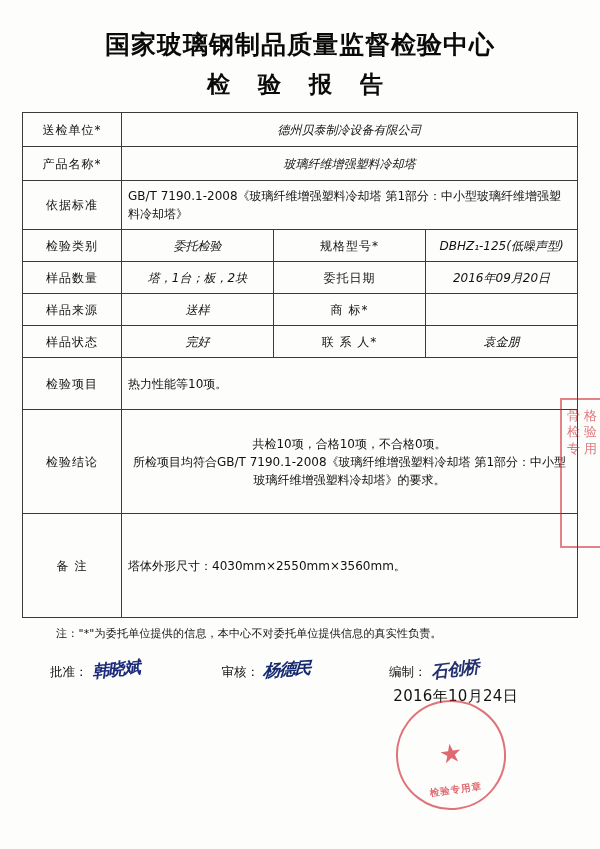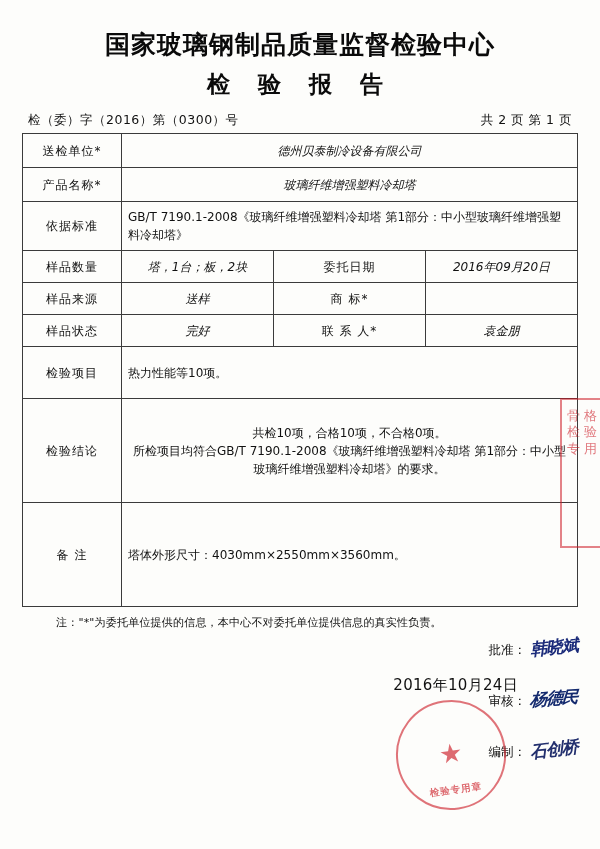--- a/index.html
+++ b/index.html
@@ -173,58 +173,59 @@
     letter-spacing:0.2px;
   }
   .signrow{
     display:flex;
     align-items:flex-end;
     margin:6px 0 0 28px;
     font-size:12.5px;
     gap:14px;
     position:relative;
     height:34px;
-    flex-direction:column;
   }
   .signrow .cell{display:flex;align-items:flex-end;gap:4px;}
   .signrow .gap1{width:54px;}
   .signrow .gap2{width:50px;}
   .datewrap{
     text-align:right;
     font-size:15px;
     margin:6px 60px 0 0;
     letter-spacing:0.3px;
   }
 </style>
 </head>
 <body>
 
 <div class="page">
 
   <div class="title1">国家玻璃钢制品质量监督检验中心</div>
   <div class="title2">检 验 报 告</div>
 
-  <div class="refrow">
-    <div class="refno">检（委）字（2016）第（0300）号</div>
-    <div class="pageno">共 2 页 第 1 页</div>
-  </div>
 
   <table class="main">
     <tbody>
         <tr class="h-unit">
       <td class="lbl">送检单位*</td>
       <td class="ctr" colspan="3">德州贝泰制冷设备有限公司</td>
     </tr>
     <tr class="h-unit">
       <td class="lbl">产品名称*</td>
       <td class="ctr" colspan="3">玻璃纤维增强塑料冷却塔</td>
     </tr>
     <tr class="h-ref">
       <td class="lbl">依据标准</td>
       <td class="lft" colspan="3">GB/T 7190.1-2008《玻璃纤维增强塑料冷却塔  第1部分：中小型玻璃纤维增强塑料冷却塔》</td>
+    </tr>
+    <tr class="h-std">
+      <td class="lbl">检验类别</td>
+      <td class="ctr">委托检验</td>
+      <td class="lbl">规格型号*</td>
+      <td class="ctr">DBHZ₁-125(低噪声型)</td>
     </tr>
     <tr class="h-std">
       <td class="lbl">样品数量</td>
       <td class="ctr">塔，1台；板，2块</td>
       <td class="lbl">委托日期</td>
       <td class="ctr">2016年09月20日</td>
     </tr>
     <tr class="h-std">
       <td class="lbl">样品来源</td>
       <td class="ctr">送样</td>

